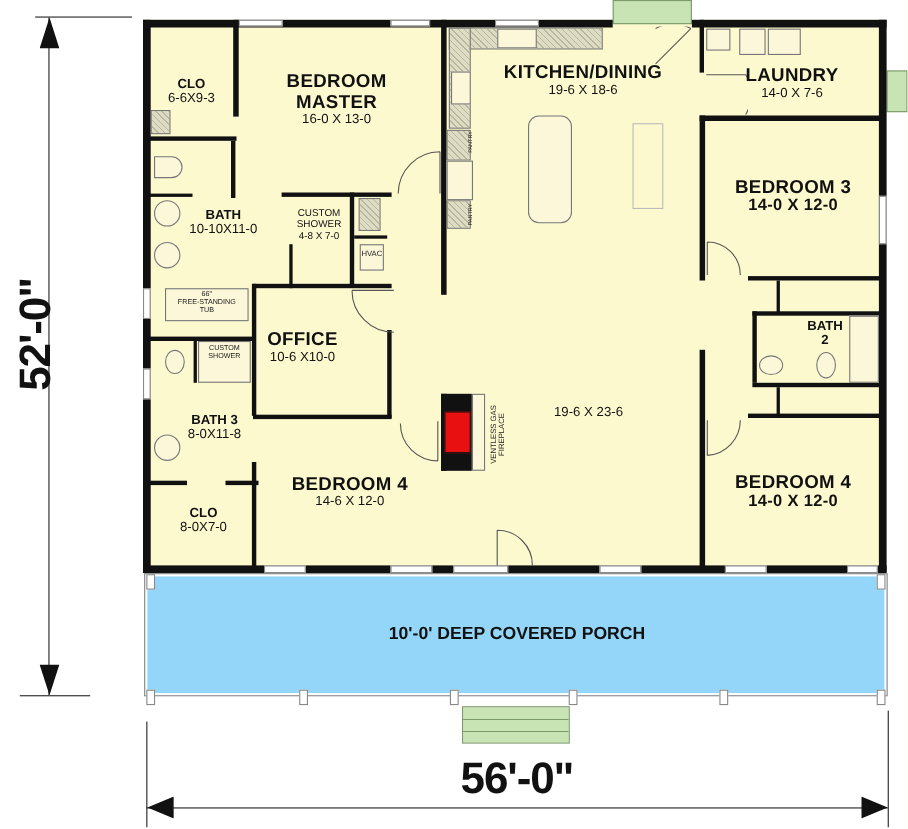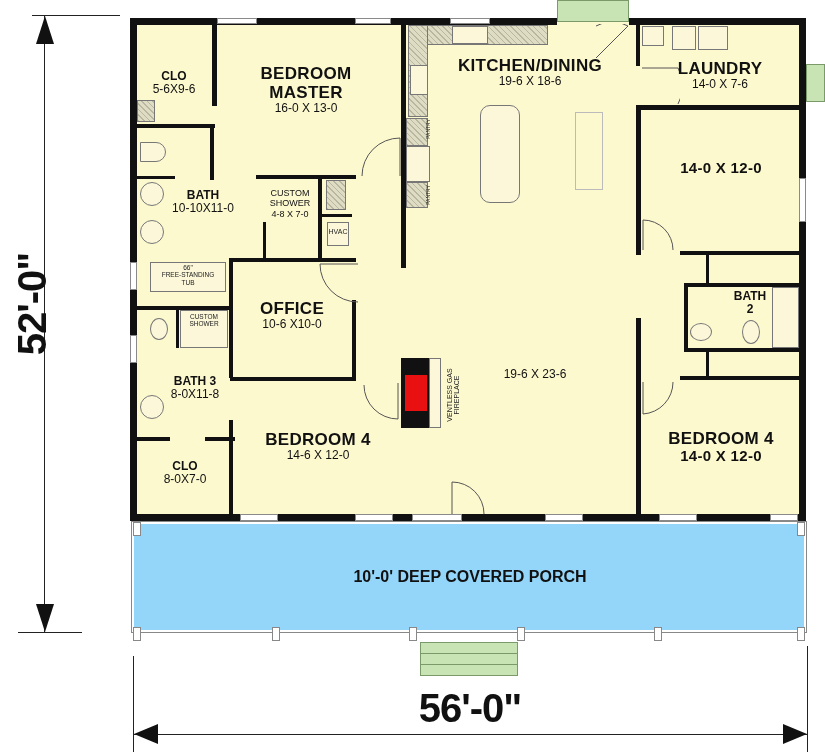--- a/index.html
+++ b/index.html
@@ -158,21 +158,21 @@
   </svg>
 <svg class="abs" style="left:641px;top:380px" width="34" height="36">
     <path d="M2 34 L2 2 M2 34 A32 32 0 0 0 32 2" fill="none" stroke="#555" stroke-width="1"></path>
   </svg>
 <svg class="abs" style="left:450px;top:480px" width="38" height="36">
     <path d="M2 34 L2 2 M2 2 A32 32 0 0 1 34 34" fill="none" stroke="#555" stroke-width="1"></path>
   </svg>
 
 <div class="label" style="left:138px;top:70px;width:72px;">
   <div class="name-sm">CLO</div>
-  <div class="dim-sm">5-6X9-6</div>
+  <div class="dim-sm">6-6X9-3</div>
 </div>
 <div class="label" style="left:226px;top:64px;width:160px;">
   <div class="name">BEDROOM</div>
   <div class="name">MASTER</div>
   <div class="dim">16-0 X 13-0</div>
 </div>
 <div class="label" style="left:162px;top:189px;width:82px;">
   <div class="name-sm">BATH</div>
   <div class="dim-sm">10-10X11-0</div>
 </div>
@@ -180,21 +180,21 @@
   <div>CUSTOM</div>
   <div>SHOWER</div>
   <div>4-8 X 7-0</div>
 </div>
 <div class="label tiny" style="left:327px;top:228px;width:22px;">HVAC</div>
 <div class="label tiny" style="left:150px;top:264px;width:76px;font-size:6.5px;">
   <div>66"</div>
   <div>FREE-STANDING</div>
   <div>TUB</div>
 </div>
-<div class="label" style="left:233px;top:299px;width:118px;">
+<div class="label" style="left:216px;top:299px;width:118px;">
   <div class="name">OFFICE</div>
   <div class="dim">10-6 X10-0</div>
 </div>
 <div class="label tiny" style="left:180px;top:313px;width:48px;font-size:6.5px;">
   <div>CUSTOM</div>
   <div>SHOWER</div>
 </div>
 <div class="label" style="left:160px;top:375px;width:70px;">
   <div class="name-sm">BATH 3</div>
   <div class="dim-sm">8-0X11-8</div>
@@ -211,20 +211,21 @@
   <div class="name">KITCHEN/DINING</div>
   <div class="dim">19-6 X 18-6</div>
 </div>
 <div class="abs tiny" style="left:418px;top:126px;transform:rotate(-90deg);font-size:5px;">PANTRY</div>
 <div class="abs tiny" style="left:418px;top:192px;transform:rotate(-90deg);font-size:5px;">PANTRY</div>
 <div class="label" style="left:650px;top:59px;width:140px;">
   <div class="name">LAUNDRY</div>
   <div class="dim">14-0 X 7-6</div>
 </div>
 <div class="label" style="left:645px;top:160px;width:152px;">
+  <div class="name">BEDROOM 3</div>
   <div class="name" style="font-size:15px;">14-0 X 12-0</div>
 </div>
 <div class="label" style="left:730px;top:290px;width:40px;">
   <div class="name-sm">BATH</div>
   <div class="name-sm">2</div>
 </div>
 <div class="label" style="left:445px;top:368px;width:180px;">
   <div class="dim">19-6 X 23-6</div>
 </div>
 <div class="label" style="left:645px;top:429px;width:152px;">

